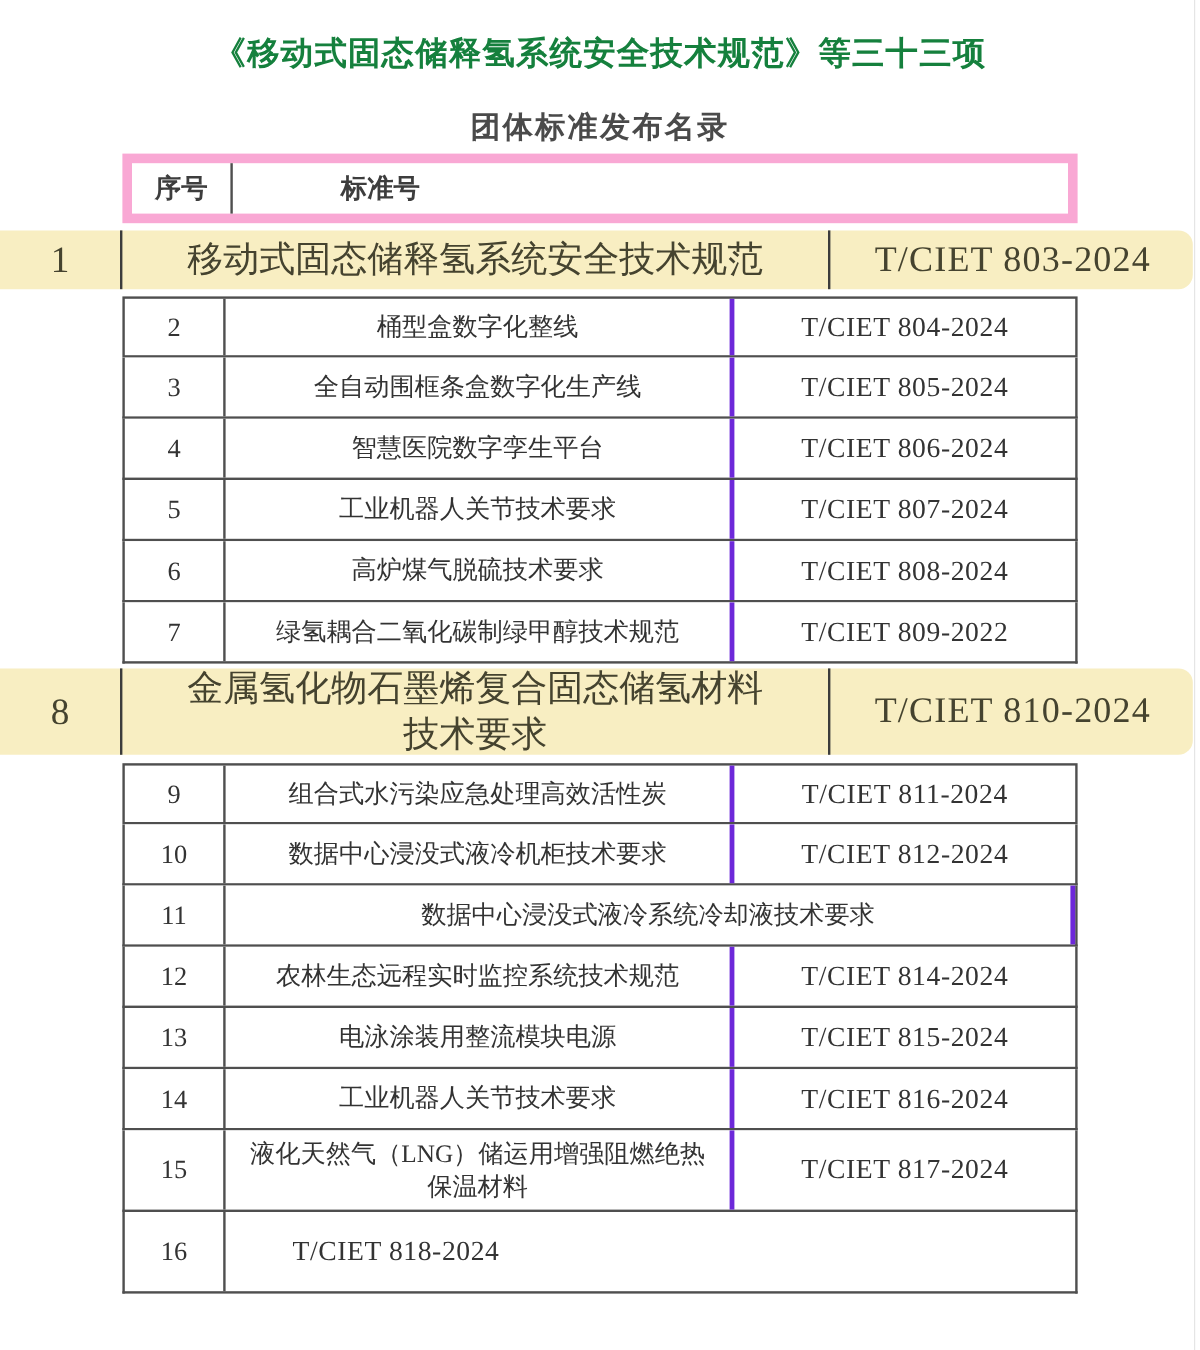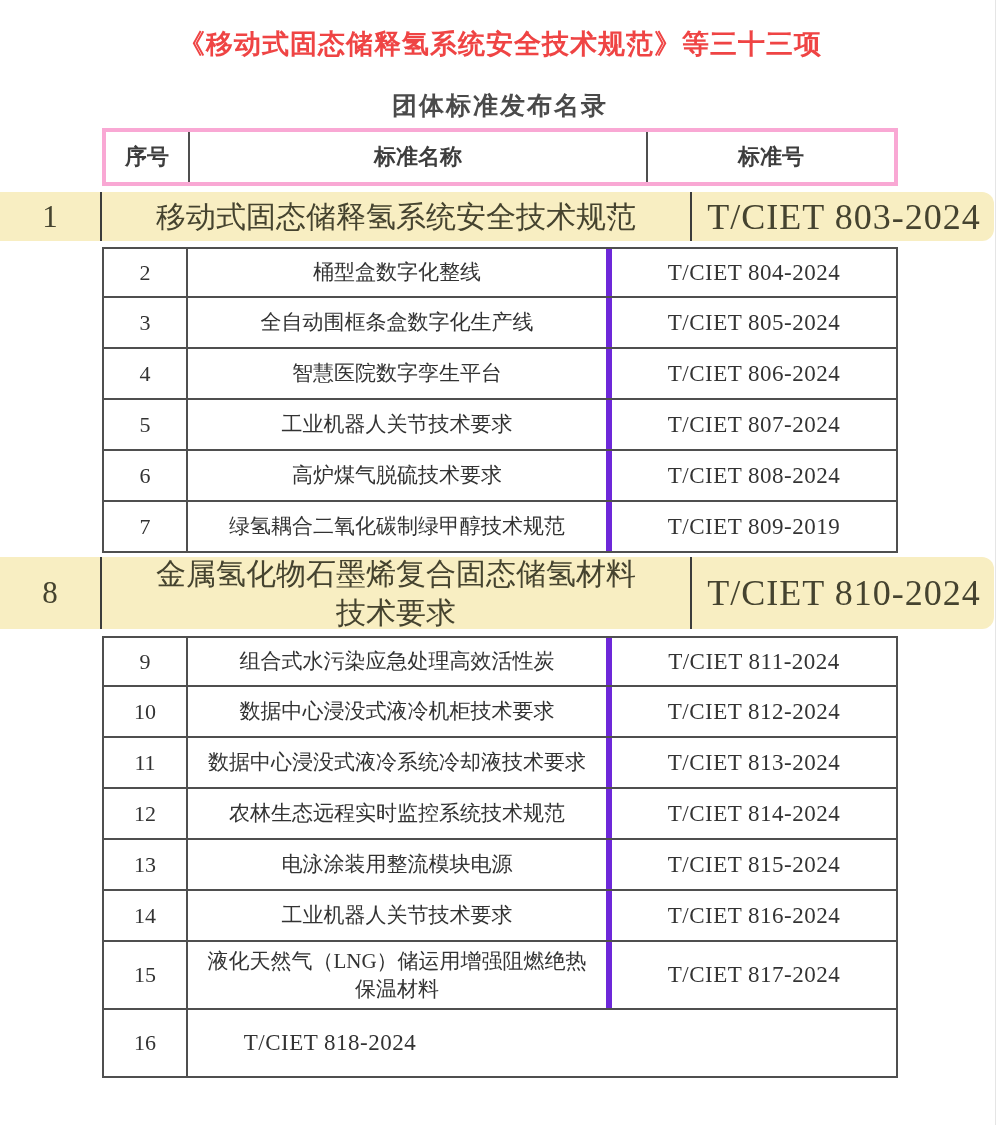--- a/index.html
+++ b/index.html
@@ -10,42 +10,42 @@
     overflow: hidden;
     font-family: "Liberation Serif", "DejaVu Serif", serif;
     color: #333333;
   }
   .title {
     margin-top: 26px;
     text-align: center;
     font-family: "Liberation Sans", "DejaVu Sans", sans-serif;
     font-weight: bold;
     font-size: 27px;
-    color: #ef4444;
+    color: #15803d;
     letter-spacing: 1px;
   }
   .subtitle {
     margin-top: 27px;
     text-align: center;
     font-family: "Liberation Sans", "DejaVu Sans", sans-serif;
     font-weight: bold;
     font-size: 25px;
     color: #4a4a4a;
     letter-spacing: 2px;
   }
   .table {
     position: absolute;
     left: 102px; top: 128px;
     width: 796px;
   }
   .thead {
     display: flex;
     height: 58px;
     box-sizing: border-box;
-    border: 4px solid #f9a8d4;
+    border: 8px solid #f9a8d4;
     font-family: "Liberation Sans", "DejaVu Sans", sans-serif;
     font-weight: bold;
     font-size: 22px;
     color: #3d3d3d;
   }
   .th {
     display: flex; align-items: center; justify-content: center;
     box-sizing: border-box;
   }
   .th-index { width: 84px; border-right: 2px solid #4f4f4f; }
@@ -63,21 +63,21 @@
     color: #333333;
   }
   .row.tall { height: 68px; }
   .row.after-band { border-top: 2px solid #4f4f4f; }
   .cell {
     display: flex; align-items: center; justify-content: center;
     box-sizing: border-box;
     text-align: center;
   }
   .c-index { width: 84px; border-right: 2px solid #4f4f4f; font-size: 22px; }
-  .c-name  { flex: 1;     border-right: 6px solid #6d28d9; white-space: pre-line; line-height: 1.35; padding: 16px 8px; }
+  .c-name  { flex: 1;     border-right: 4px solid #6d28d9; white-space: pre-line; line-height: 1.35; padding: 16px 8px; }
   .c-code  { width: 284px; font-size: 23px; letter-spacing: 0.5px; }
 
   
   .hrow {
     position: relative;
     width: 994px;
     margin-left: -102px;
     background: #f8eec2;
     border-radius: 0 12px 12px 0;
     color: #45432f;
@@ -97,37 +97,36 @@
   }
   .h-name {
     position: absolute; left: 104px; width: 584px; top: 0; bottom: 0;
     display: flex; align-items: center; justify-content: center;
     text-align: center; white-space: pre-line;
     font-size: 30px; line-height: 1.3;
   }
   .h-code {
     position: absolute; left: 694px; right: 0; top: 0; bottom: 0;
     display: flex; align-items: center; justify-content: center;
-    font-size: 36px; letter-spacing: 1px;
+    font-size: 30px; letter-spacing: 1px;
   }
   .edge-line {
     position: absolute; right: 4px; top: 0; bottom: 0; width: 1px;
     background: #e5e5e5;
   }
 </style>
 </head>
 <body>
 
 <div class="title">《移动式固态储释氢系统安全技术规范》等三十三项</div>
 <div class="subtitle">团体标准发布名录</div>
 
 <div class="table">
   <div class="thead">
     <div class="th th-index">序号</div>
-    <div class="th th-name">标准名称</div>
     <div class="th th-code">标准号</div>
   </div>
   <div id="rows">
       <div class="hrow one-line">
         <div class="h-line l-left"></div>
         <div class="h-line l-mid"></div>
         <div class="h-index">1</div>
         <div class="h-name">移动式固态储释氢系统安全技术规范</div>
         <div class="h-code">T/CIET 803-2024</div>
       </div>
@@ -152,21 +151,21 @@
         <div class="cell c-code">T/CIET 807-2024</div>
       </div>
       <div class="row">
         <div class="cell c-index">6</div>
         <div class="cell c-name">高炉煤气脱硫技术要求</div>
         <div class="cell c-code">T/CIET 808-2024</div>
       </div>
       <div class="row">
         <div class="cell c-index">7</div>
         <div class="cell c-name">绿氢耦合二氧化碳制绿甲醇技术规范</div>
-        <div class="cell c-code">T/CIET 809-2019</div>
+        <div class="cell c-code">T/CIET 809-2022</div>
       </div>
       <div class="hrow two-line">
         <div class="h-line l-left"></div>
         <div class="h-line l-mid"></div>
         <div class="h-index">8</div>
         <div class="h-name">金属氢化物石墨烯复合固态储氢材料
 技术要求</div>
         <div class="h-code">T/CIET 810-2024</div>
       </div>
       <div class="row after-band">
@@ -175,21 +174,20 @@
         <div class="cell c-code">T/CIET 811-2024</div>
       </div>
       <div class="row">
         <div class="cell c-index">10</div>
         <div class="cell c-name">数据中心浸没式液冷机柜技术要求</div>
         <div class="cell c-code">T/CIET 812-2024</div>
       </div>
       <div class="row">
         <div class="cell c-index">11</div>
         <div class="cell c-name">数据中心浸没式液冷系统冷却液技术要求</div>
-        <div class="cell c-code">T/CIET 813-2024</div>
       </div>
       <div class="row">
         <div class="cell c-index">12</div>
         <div class="cell c-name">农林生态远程实时监控系统技术规范</div>
         <div class="cell c-code">T/CIET 814-2024</div>
       </div>
       <div class="row">
         <div class="cell c-index">13</div>
         <div class="cell c-name">电泳涂装用整流模块电源</div>
         <div class="cell c-code">T/CIET 815-2024</div>

